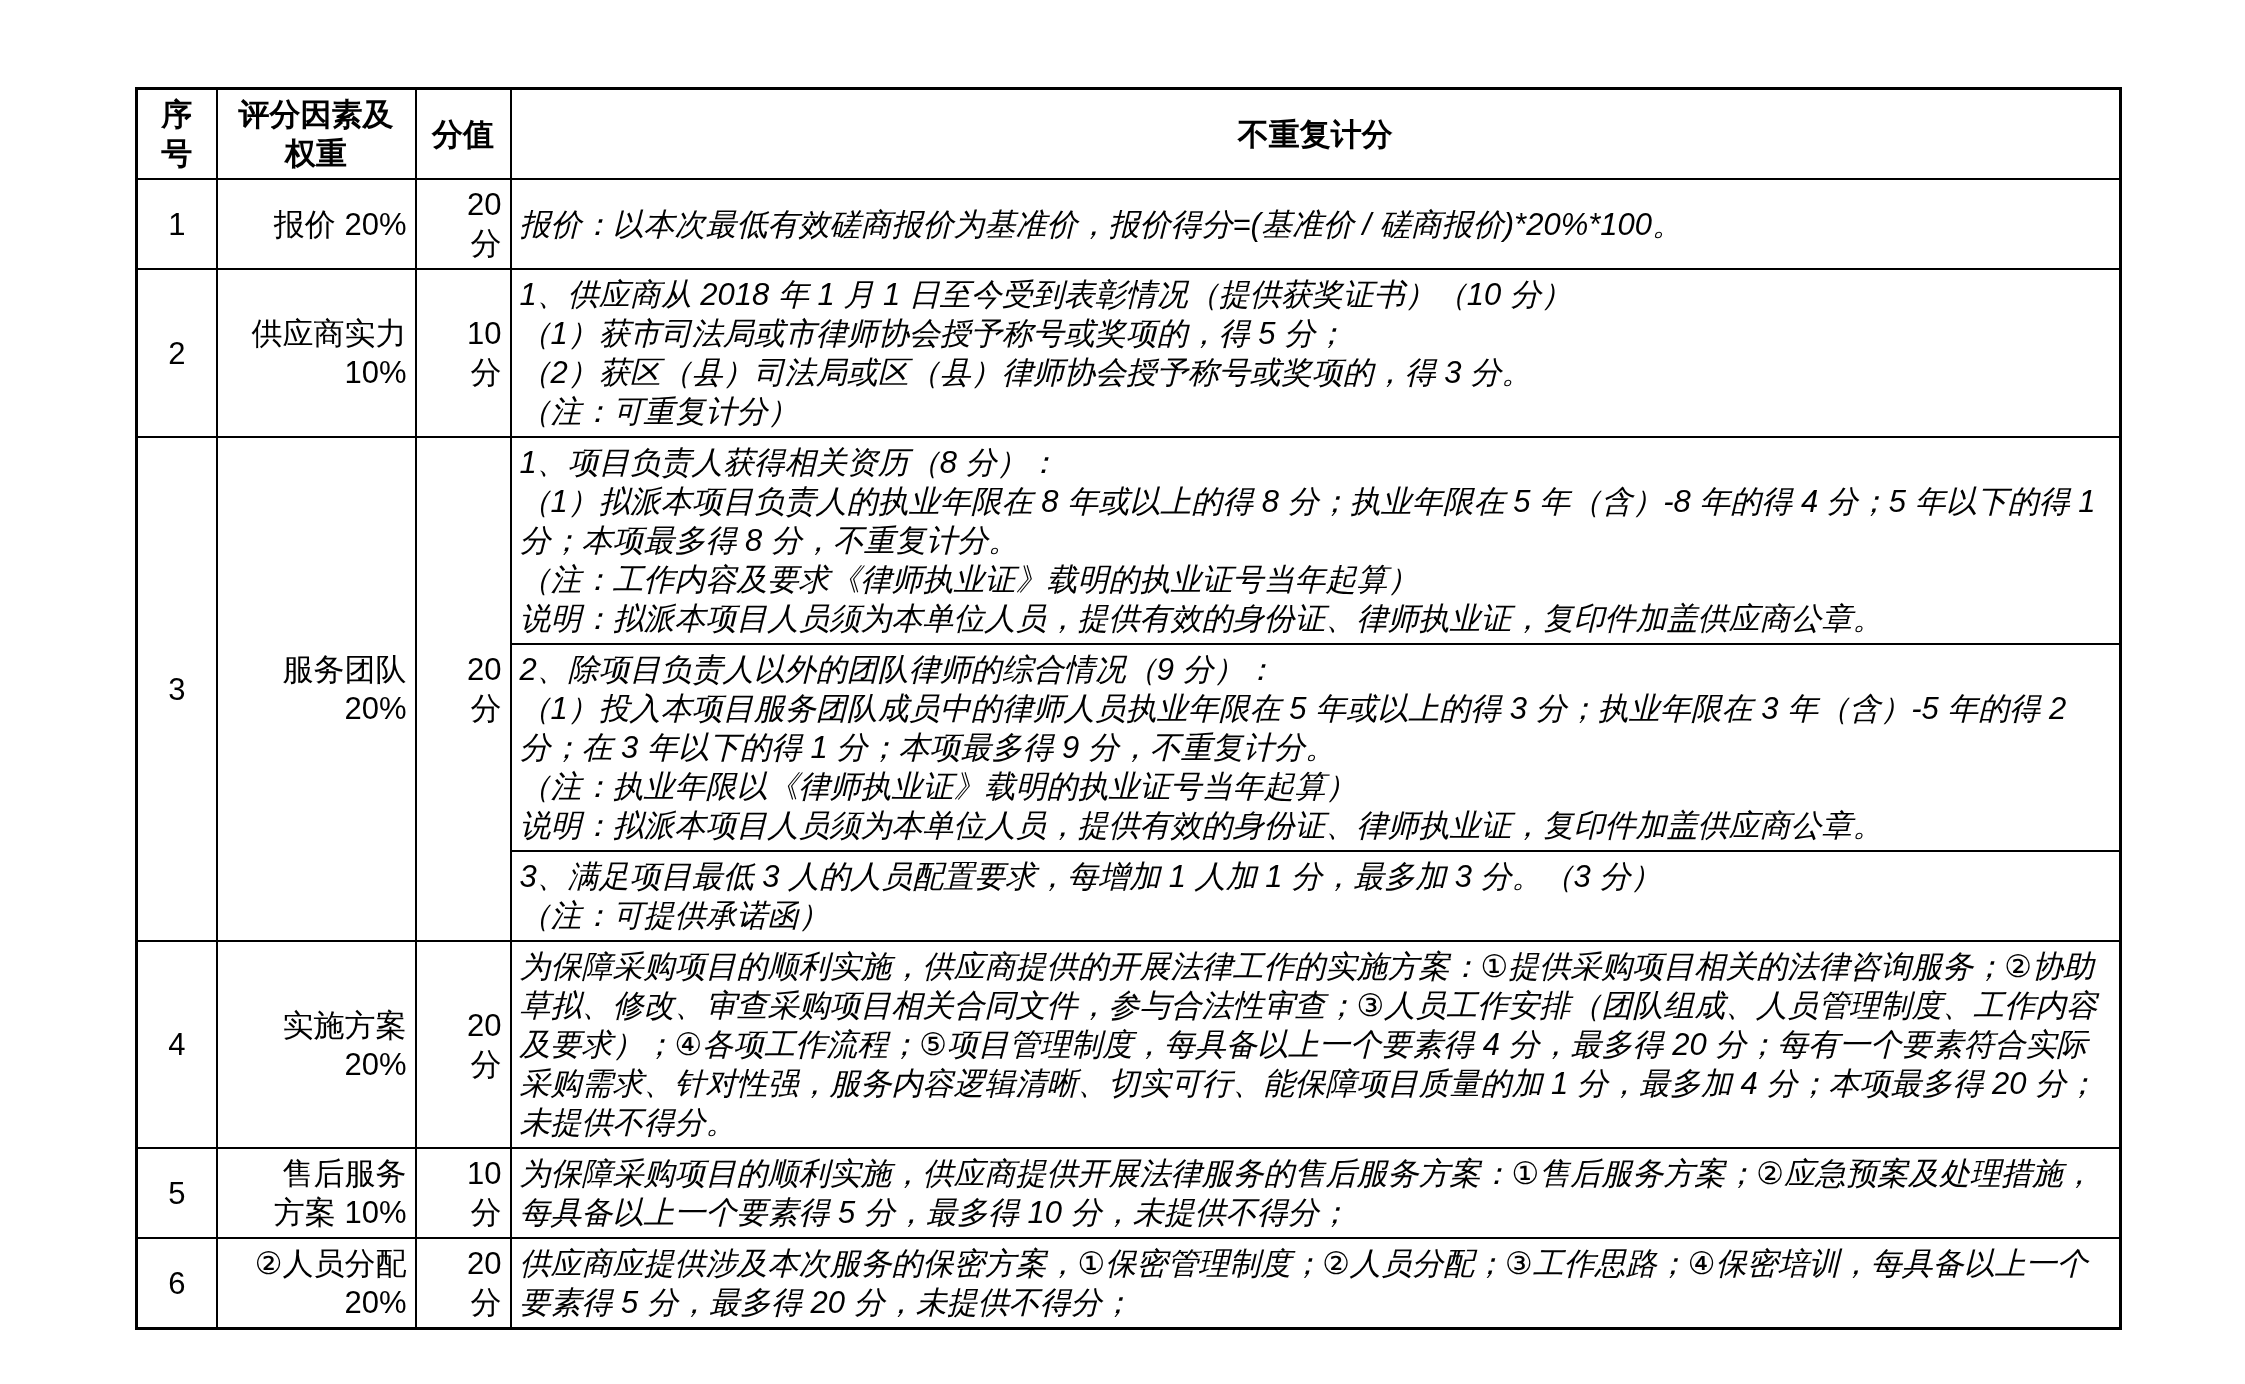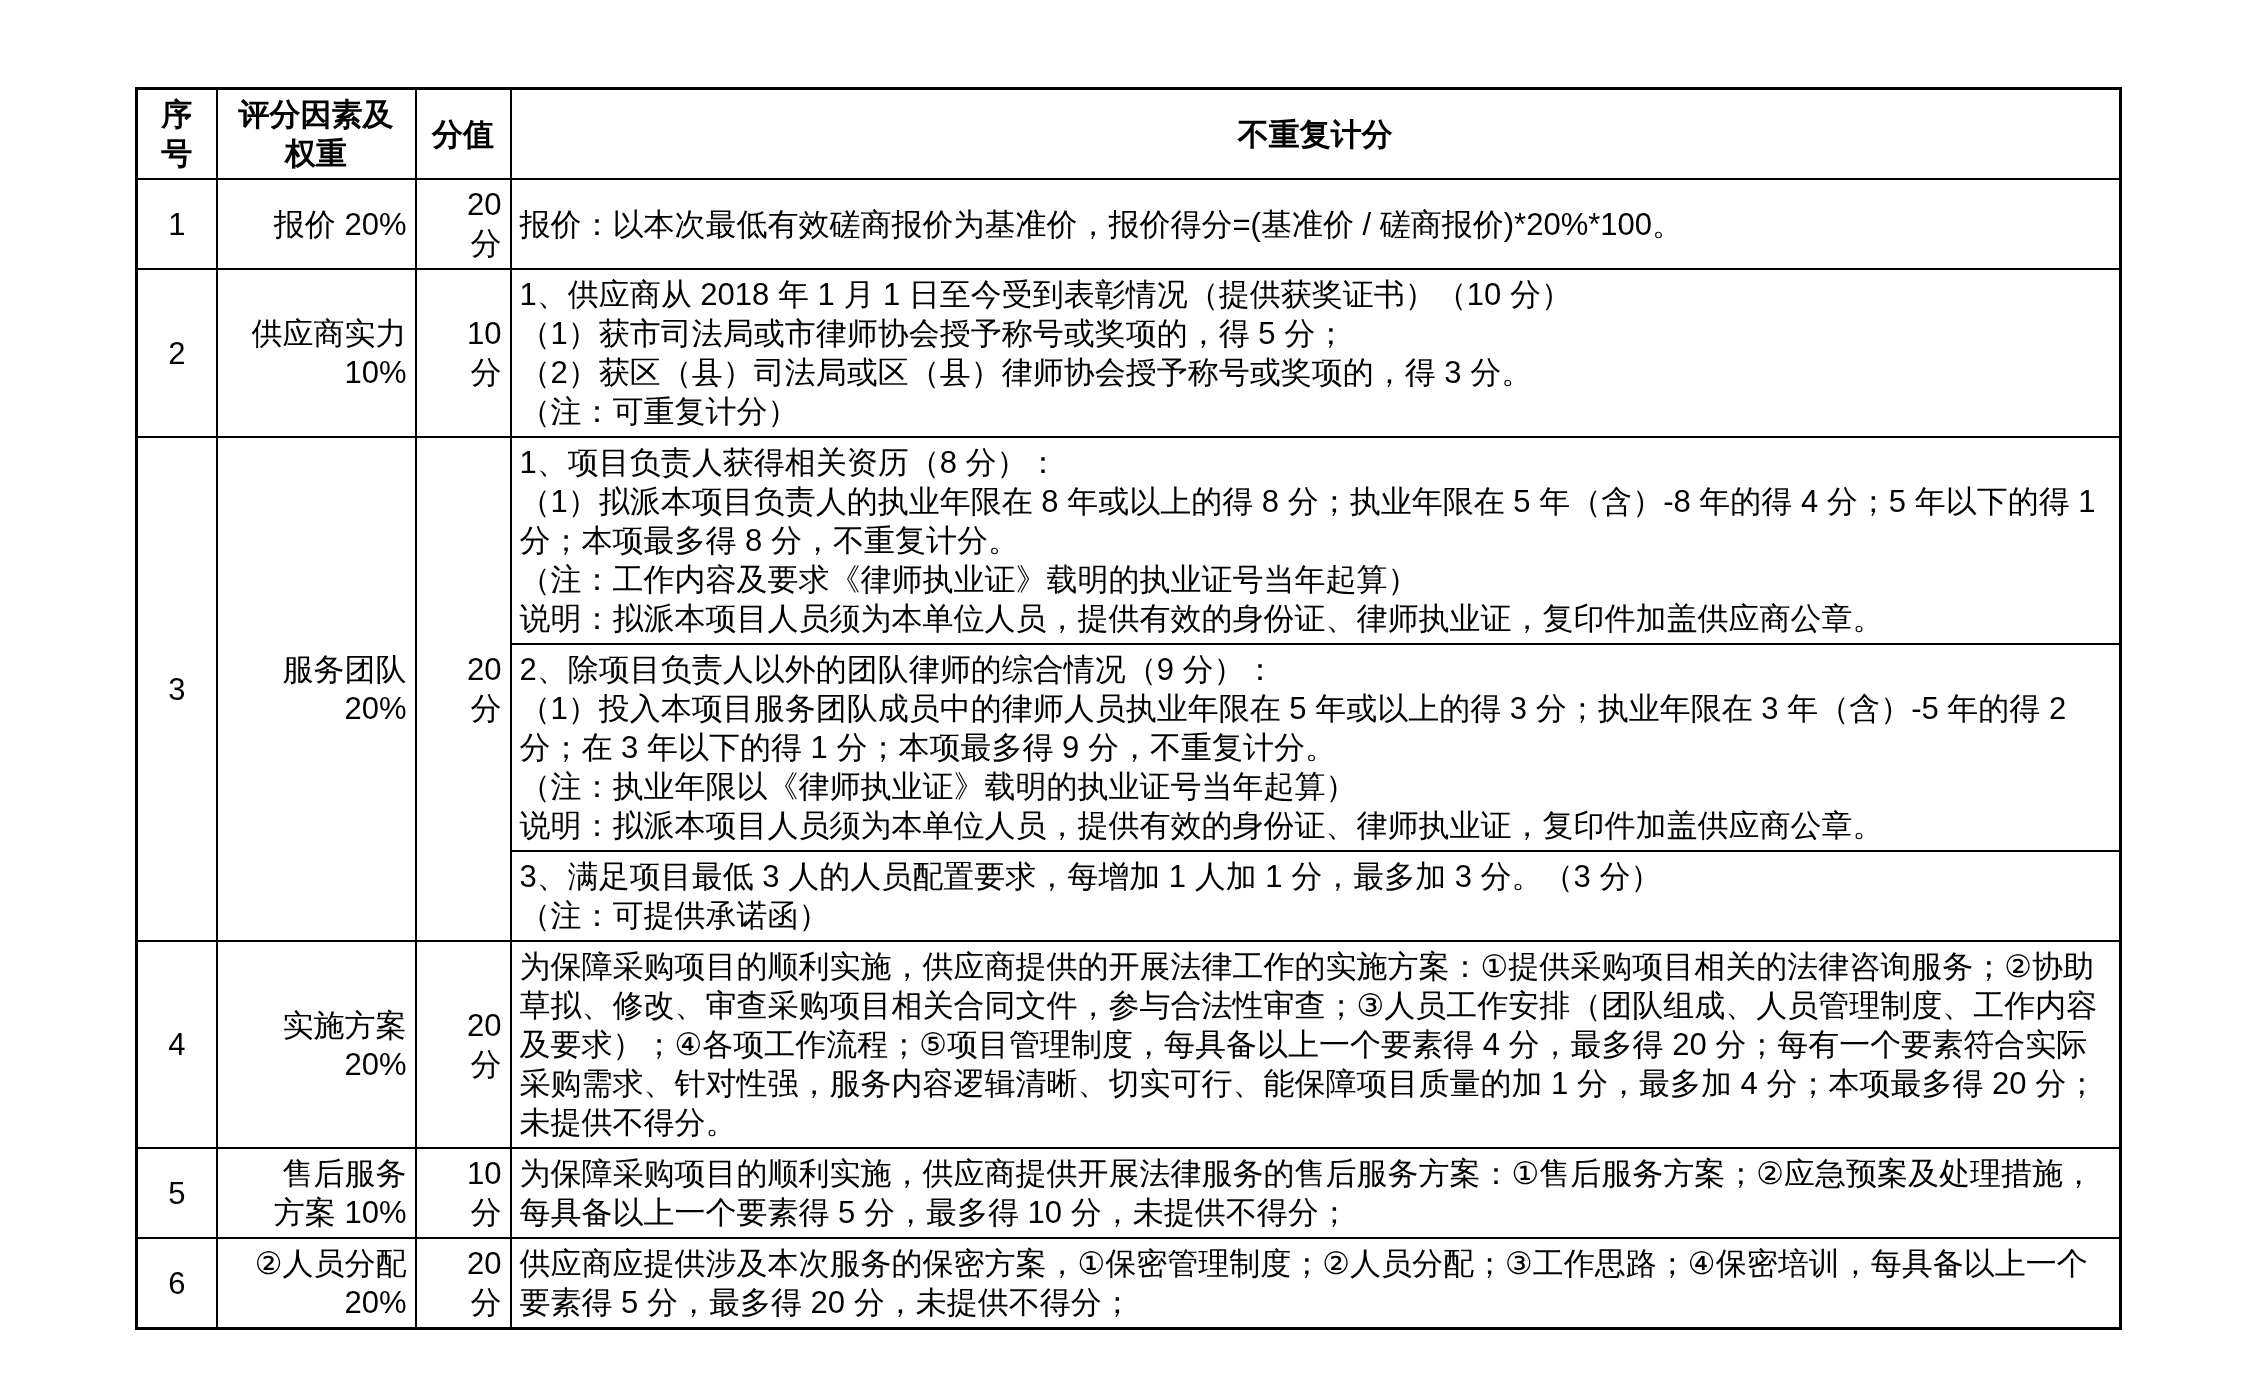--- a/index.html
+++ b/index.html
@@ -47,20 +47,21 @@
   td.c-factor {
     text-align: right;
     padding: 5px 4px;
   }
   td.c-score {
     text-align: right;
   }
   td.c-criteria {
     text-align: left;
     padding: 4px 9px;
+    font-style: italic;
   }
   tr.r1 td { height: 66px; }
   tr.r5 td, tr.r6 td { height: 70px; }
   .cp {
     margin: 0;
   }
   .hline, .score-line, .factor-line {
     display: block;
   }
 </style>

